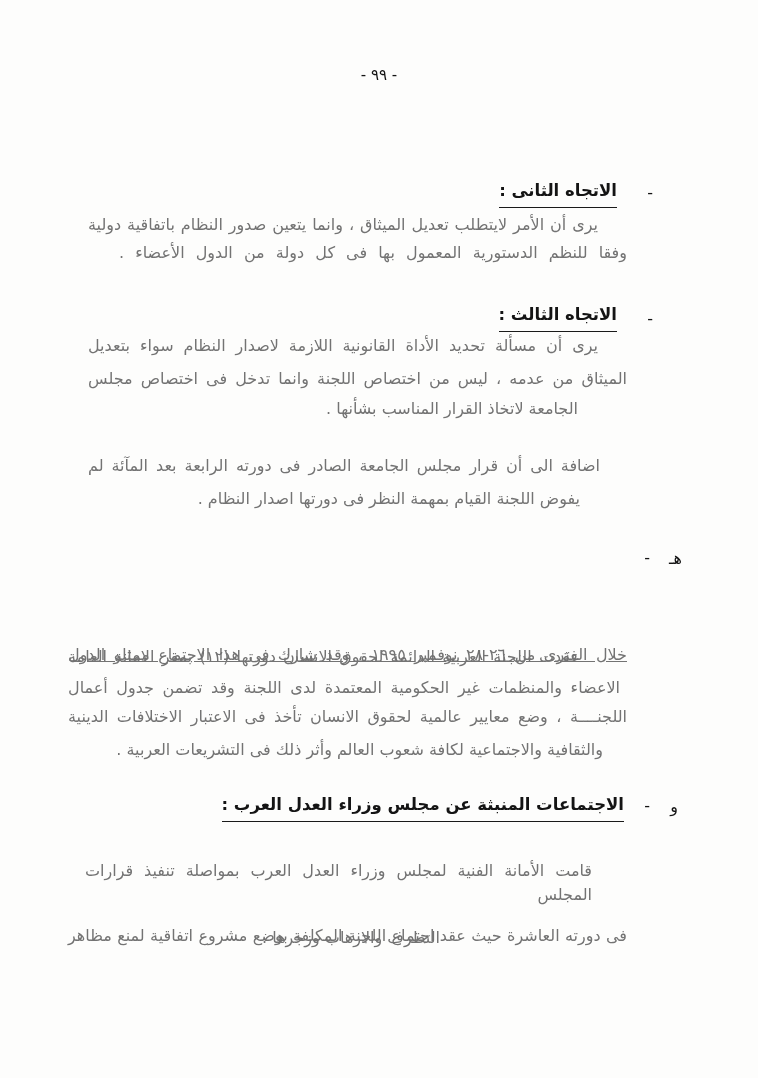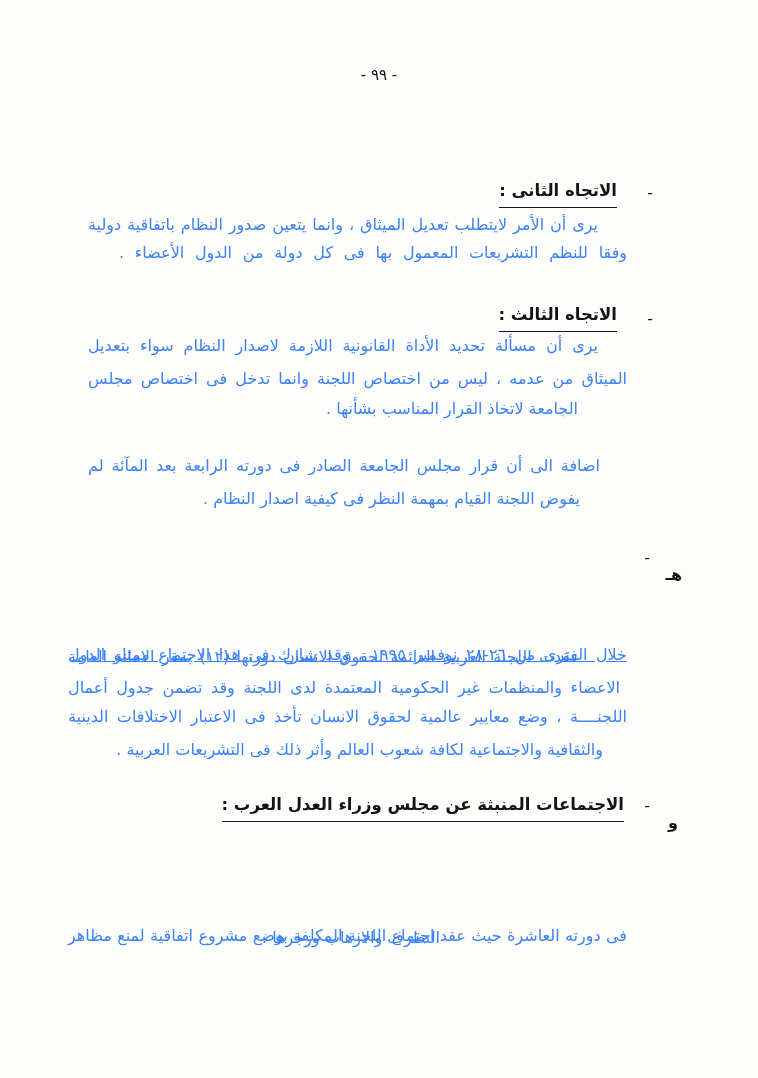--- a/index.html
+++ b/index.html
@@ -35,70 +35,70 @@
     white-space: nowrap;
     color: #141414;
     border-bottom: 1.7px solid #1a1a1a;
     padding-bottom: 4px;
   }
   .line {
     position: absolute;
     direction: rtl;
     font-size: 16px;
     line-height: 24px;
-    color: #3b82f6;
+    color: #737373;
   }
   .just {
     text-align: justify;
     text-align-last: justify;
   }
   .tail {
     white-space: nowrap;
     text-align: right;
   }
   .marker {
     position: absolute;
     direction: rtl;
     font-size: 16px;
     line-height: 24px;
     color: #141414;
   }
   .marker-letter {
-    font-weight: bold;
-    margin-top: 16px;
+    font-weight: normal;
   }
 </style>
 </head>
 <body>
 
 <div class="page">
 
   <div class="page-number">- ٩٩ -</div>
 
   <span class="marker" style="top:181px; right:105px;">-</span>
   <div class="heading" style="top:179px; right:141px;">الاتجاه الثانى :</div>
   <div class="line just" style="top:213px; right:160px; left:88px;">يرى أن الأمر لايتطلب تعديل الميثاق ، وانما يتعين صدور النظام باتفاقية دولية</div>
-  <div class="line just" style="top:241px; right:131px; left:119px;">وفقا للنظم التشريعات المعمول بها فى كل دولة من الدول الأعضاء .</div>
+  <div class="line just" style="top:241px; right:131px; left:119px;">وفقا للنظم الدستورية المعمول بها فى كل دولة من الدول الأعضاء .</div>
 
   <span class="marker" style="top:307px; right:105px;">-</span>
   <div class="heading" style="top:303px; right:141px;">الاتجاه الثالث :</div>
   <div class="line just" style="top:334px; right:160px; left:88px;">يرى أن مسألة تحديد الأداة القانونية اللازمة لاصدار النظام سواء بتعديل</div>
   <div class="line tail" style="top:397px; right:180px;">الجامعة لاتخاذ القرار المناسب بشأنها .</div>
   <div class="line just" style="top:367px; right:131px; left:88px;">الميثاق من عدمه ، ليس من اختصاص اللجنة وانما تدخل فى اختصاص مجلس</div>
 
   <div class="line just" style="top:454px; right:158px; left:88px;">اضافة الى أن قرار مجلس الجامعة الصادر فى دورته الرابعة بعد المآئة لم</div>
-  <div class="line tail" style="top:487px; right:178px;">يفوض اللجنة القيام بمهمة النظر فى كيفية اصدار النظام .</div>
+  <div class="line tail" style="top:487px; right:178px;">يفوض اللجنة القيام بمهمة النظر فى دورتها اصدار النظام .</div>
 
   <span class="marker marker-letter" style="top:547px; right:76px;">هـ</span>
   <span class="marker" style="top:546px; right:108px;">-</span>
   <div class="line just" style="top:610px; right:178px; left:68px;margin-top:35px;">عقدت اللجنة العربية الدائمة لحقوق الانسان دورتها (١٢) بمقر الامانة العامة</div>
   <div class="line just" style="top:643px; right:131px; left:68px;text-decoration:underline;">خلال الفترى من ٢٦-٢٨ نوفمبر ١٩٩٥ ، وقد شارك فى هذا الاجتماع ممثلو الدول</div>
   <div class="line just" style="top:676px; right:138px; left:68px;">الاعضاء والمنظمات غير الحكومية المعتمدة لدى اللجنة وقد تضمن جدول أعمال</div>
-  <div class="line just" style="top:705px; right:131px; left:68px;font-family:Liberation Serif, serif;">اللجنــــة ، وضع معايير عالمية لحقوق الانسان تأخذ فى الاعتبار الاختلافات الدينية</div>
+  <div class="line just" style="top:705px; right:131px; left:68px;">اللجنــــة ، وضع معايير عالمية لحقوق الانسان تأخذ فى الاعتبار الاختلافات الدينية</div>
   <div class="line tail" style="top:738px; right:155px;">والثقافية والاجتماعية لكافة شعوب العالم وأثر ذلك فى التشريعات العربية .</div>
 
   <span class="marker marker-letter" style="top:795px; right:80px;">و</span>
   <span class="marker" style="top:794px; right:108px;">-</span>
   <div class="heading" style="top:793px; right:134px;">الاجتماعات المنبثة عن مجلس وزراء العدل العرب :</div>
+  <div class="line just" style="top:859px; right:166px; left:85px;">قامت الأمانة الفنية لمجلس وزراء العدل العرب بمواصلة تنفيذ قرارات المجلس</div>
   <div class="line just" style="top:892px; right:131px; left:68px;margin-top:32px;">فى دورته العاشرة حيث عقد اجتماع اللجنة المكلفة بوضع مشروع اتفاقية لمنع مظاهر</div>
   <div class="line tail" style="top:926px; right:318px;">التطرف والارهاب وزجرها .</div>
 
 </div>
 
 </body></html>

